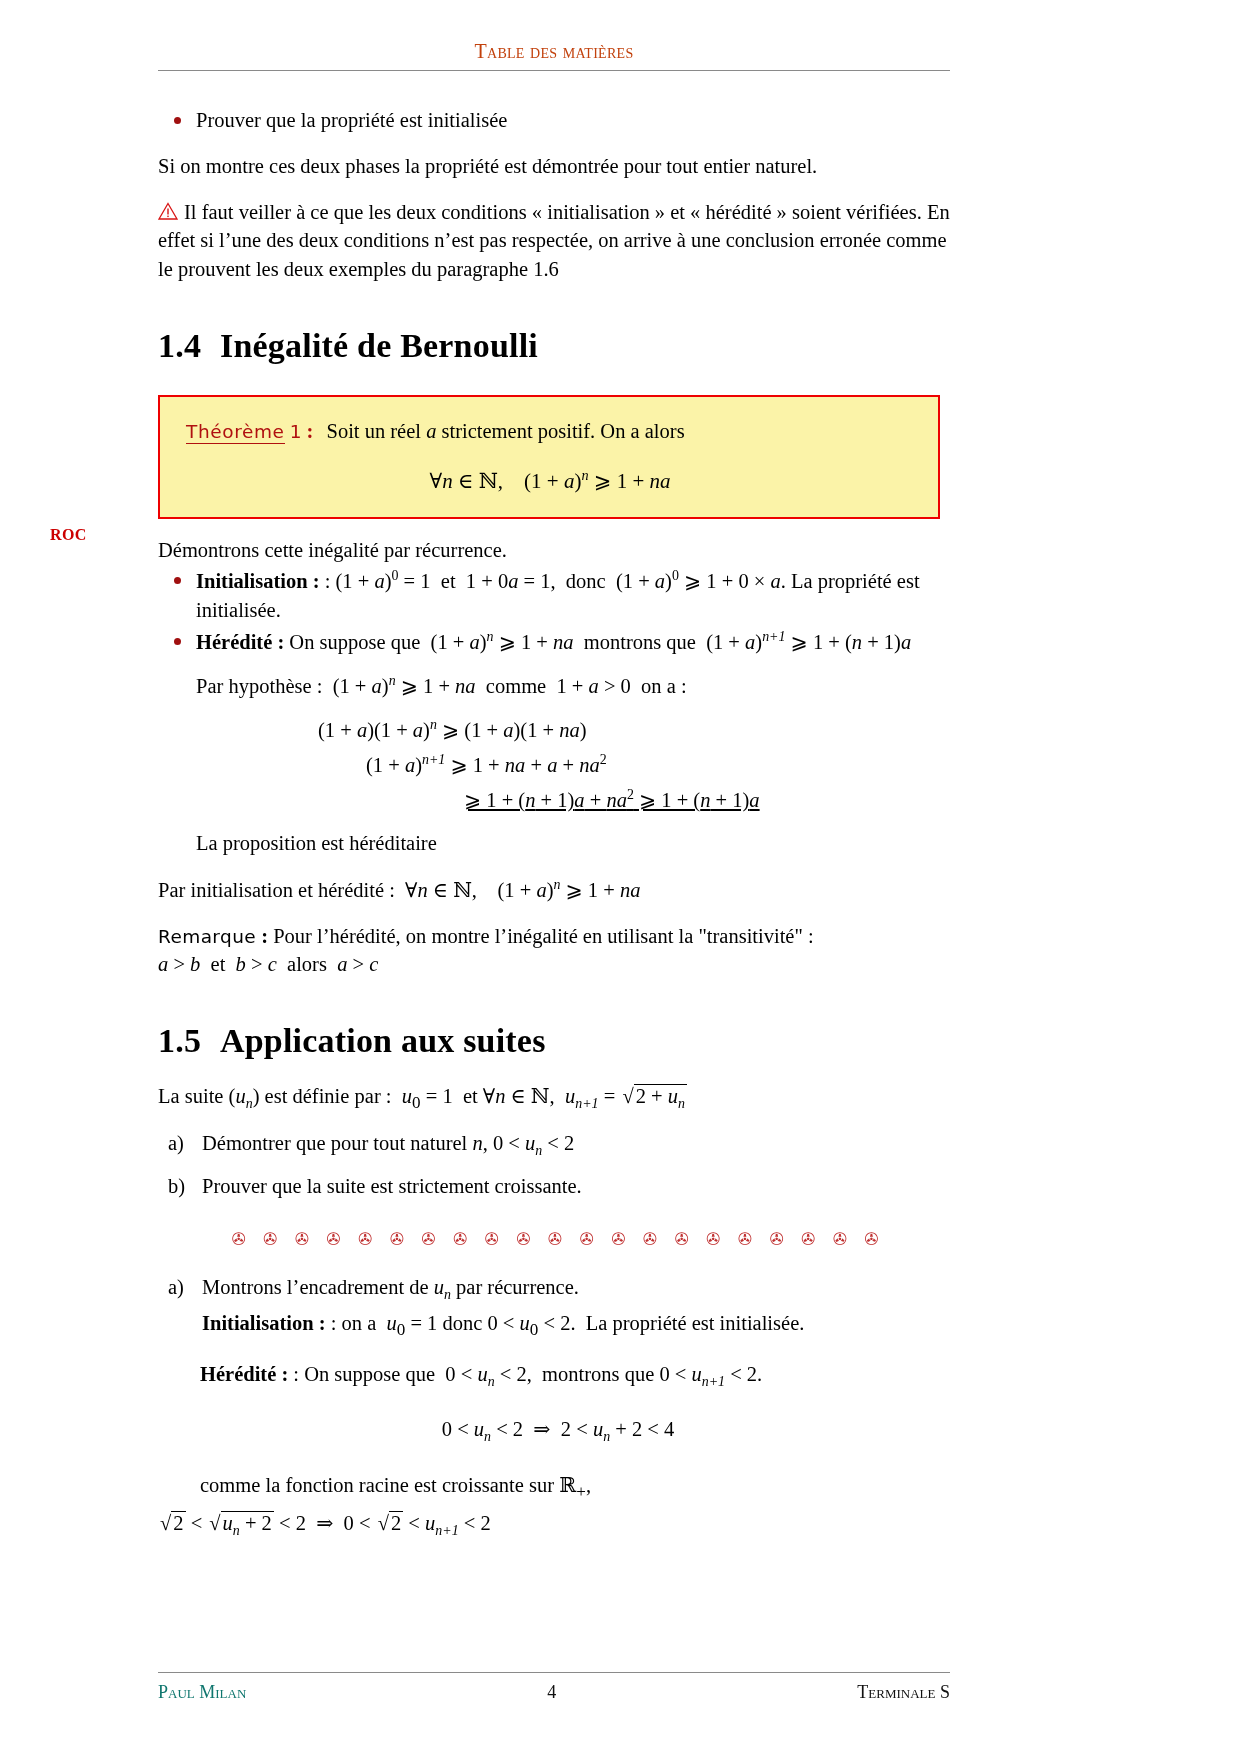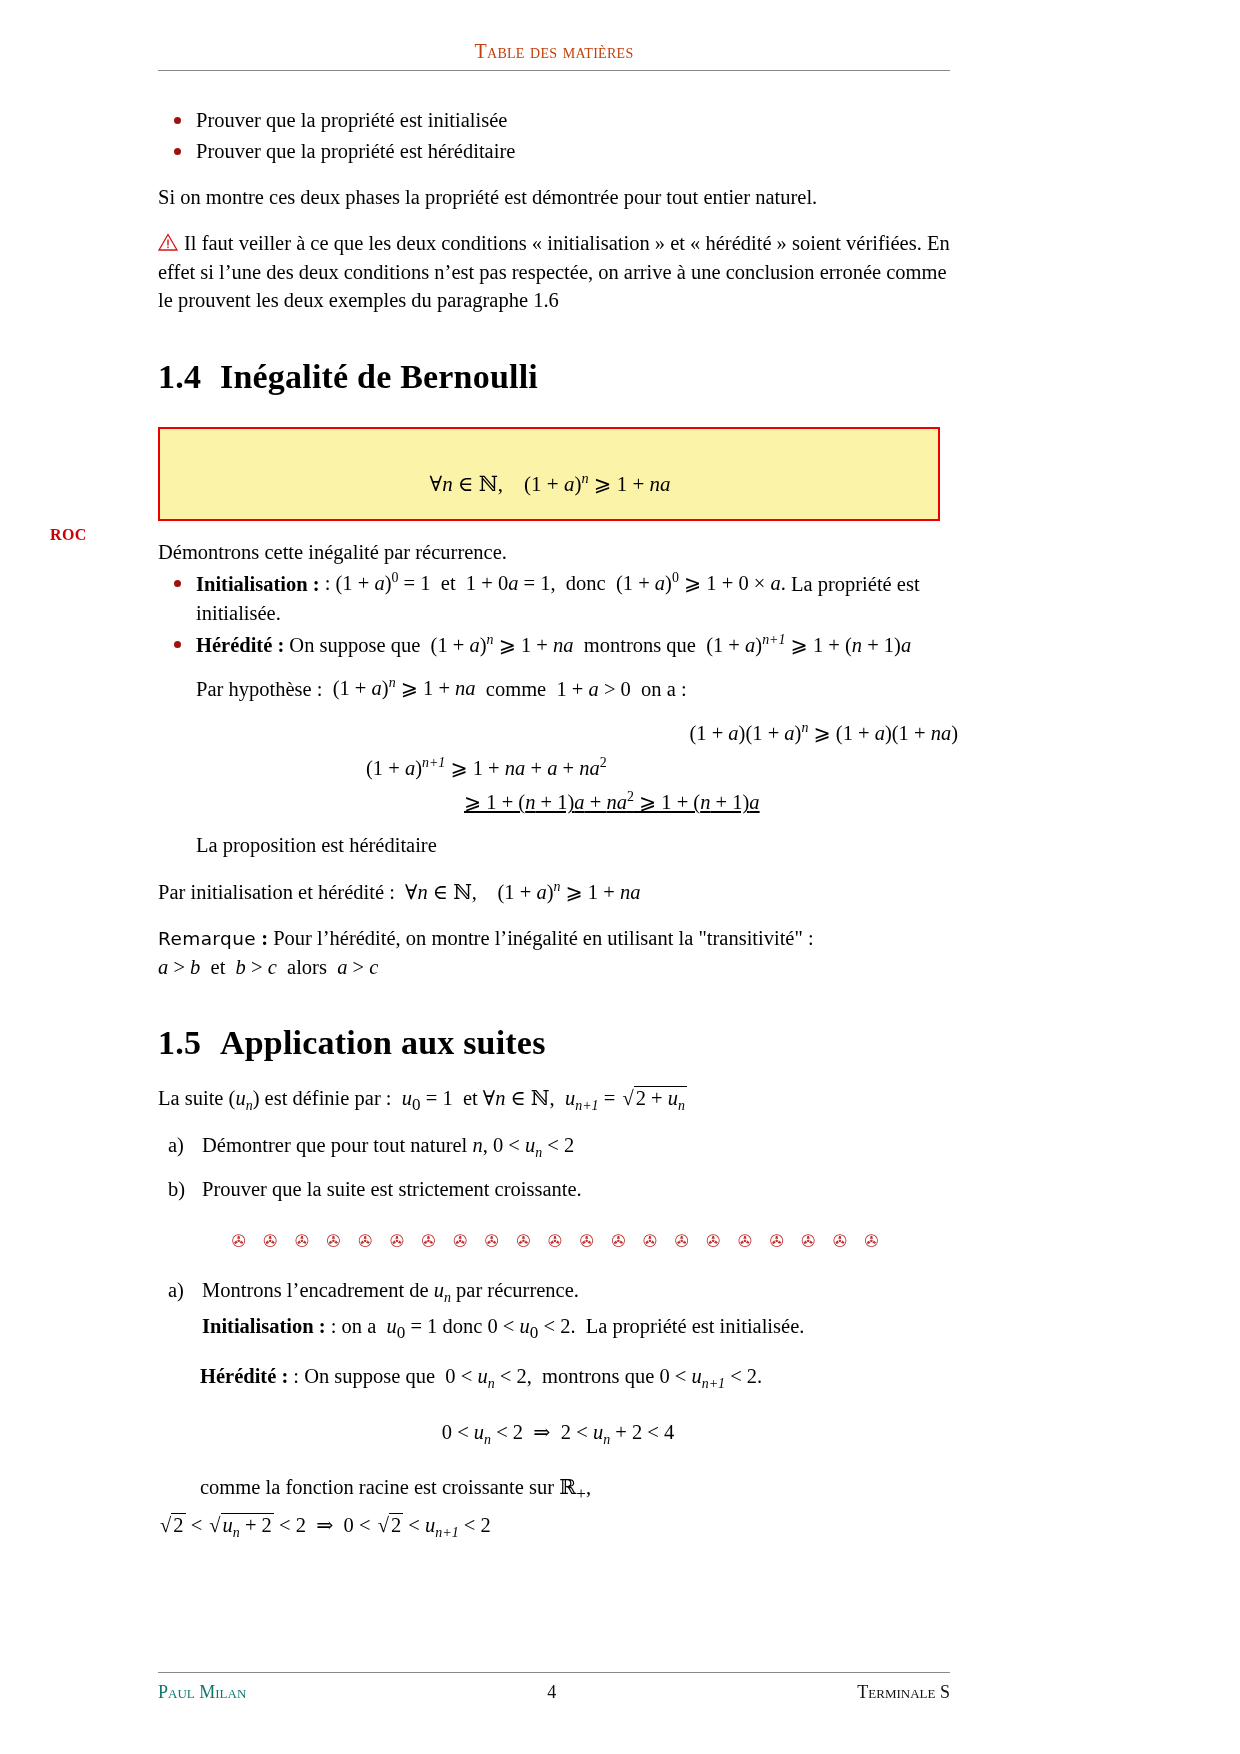--- a/index.html
+++ b/index.html
@@ -161,61 +161,66 @@
     <span class="header-title">Table des matières</span>
   </div>
   <div class="header-rule"></div>
 
   <div class="roc">ROC</div>
 
   <div class="content">
 
     <ul class="bullets">
       <li>Prouver que la propriété est initialisée</li>
-      <li>Prouver que la propriété est héréditaire</li>
     </ul>
 
     <p class="para">Si on montre ces deux phases la propriété est démontrée pour tout entier naturel.</p>
 
     <div class="warn-block">
       <span class="warn-icon">
         <svg width="20" height="18" viewBox="0 0 20 18">
           <polygon points="10,1.5 19,17 1,17" fill="none" stroke="#d81515" stroke-width="1.3"></polygon>
           <rect x="9.3" y="6.5" width="1.4" height="6" fill="#d81515"></rect>
           <rect x="9.3" y="13.6" width="1.4" height="1.5" fill="#d81515"></rect>
         </svg>
       </span><span>Il faut veiller à ce que les deux conditions « initialisation » et « hérédité » soient vérifiées. En effet si l’une des deux conditions n’est pas respectée, on arrive à une conclusion erronée comme le prouvent les deux exemples du paragraphe 1.6</span>
     </div>
 
     <h2 class="section">
       <span class="num">1.4</span><span>Inégalité de Bernoulli</span>
     </h2>
 
     <div class="thm-box">
+      <div class="thm-head-line">
+        <span class="thm-label">Théorème</span>
+        <span class="thm-num">1</span>
+        <span class="thm-colon">:</span>
+        <span>Soit un réel <i class="v">a</i> strictement positif. On a alors</span>
+      </div>
       <div class="thm-formula math">
         ∀<i class="v">n</i> ∈ ℕ,&nbsp;&nbsp;&nbsp;&nbsp;(1 + <i class="v">a</i>)<sup class="e">n</sup> ⩾ 1 + <i class="v">na</i>
       </div>
     </div>
 
     <p class="para">Démontrons cette inégalité par récurrence.</p>
 
     <ul class="bullets">
       <li>
         <span class="lead">Initialisation : </span><span class="math">: (1 + <i class="v">a</i>)<sup class="en">0</sup> = 1&nbsp; et&nbsp; 1 + 0<i class="v">a</i> = 1,&nbsp; donc&nbsp; (1 + <i class="v">a</i>)<sup class="en">0</sup> ⩾ 1 + 0 × <i class="v">a</i>.</span> La
         propriété est initialisée.
       </li>
       <li>
         <span class="lead">Hérédité : </span><span>On suppose que&nbsp; <span class="math">(1 + <i class="v">a</i>)<sup class="e">n</sup> ⩾ 1 + <i class="v">na</i></span>&nbsp; montrons que&nbsp; <span class="math">(1 + <i class="v">a</i>)<sup class="e">n+1</sup> ⩾ 1 + (<i class="v">n</i> + 1)<i class="v">a</i></span></span>
 
         <div class="para-ind" style="margin-left:0;">
           Par hypothèse :&nbsp; <span class="math">(1 + <i class="v">a</i>)<sup class="e">n</sup> ⩾ 1 + <i class="v">na</i></span>&nbsp; comme&nbsp; <span class="math">1 + <i class="v">a</i> &gt; 0</span>&nbsp; on a :
         </div>
 
         <div class="eqblock">
-          <div class="eqline math" style="margin-left:122px;text-align:right;">
+          <div class="eqline math" style="margin-left:122px;">
             (1 + <i class="v">a</i>)(1 + <i class="v">a</i>)<sup class="e">n</sup> ⩾ (1 + <i class="v">a</i>)(1 + <i class="v">na</i>)
           </div>
           <div class="eqline math" style="margin-left:170px;">
             (1 + <i class="v">a</i>)<sup class="e">n+1</sup> ⩾ 1 + <i class="v">na</i> + <i class="v">a</i> + <i class="v">na</i><sup class="en">2</sup>
           </div>
           <div class="eqline math" style="margin-left:268px;text-decoration:underline;">
             ⩾ 1 + (<i class="v">n</i> + 1)<i class="v">a</i> + <i class="v">na</i><sup class="en">2</sup> ⩾ 1 + (<i class="v">n</i> + 1)<i class="v">a</i>
           </div>
         </div>
 

